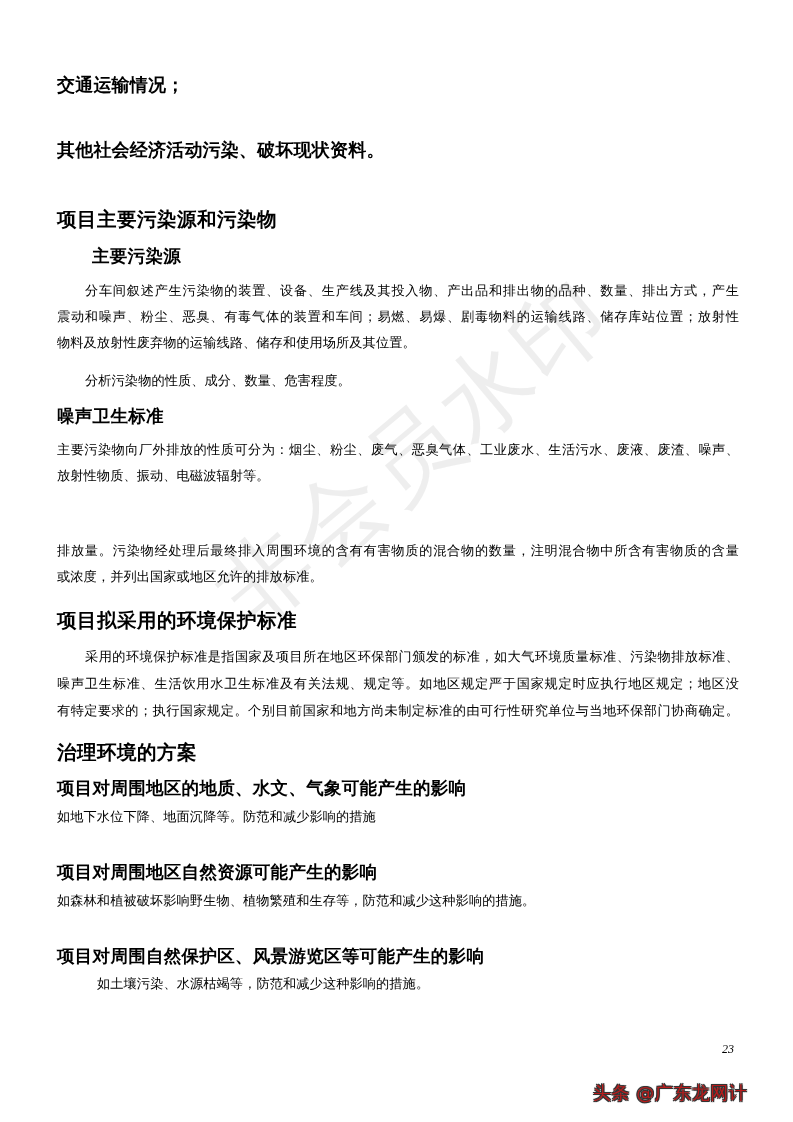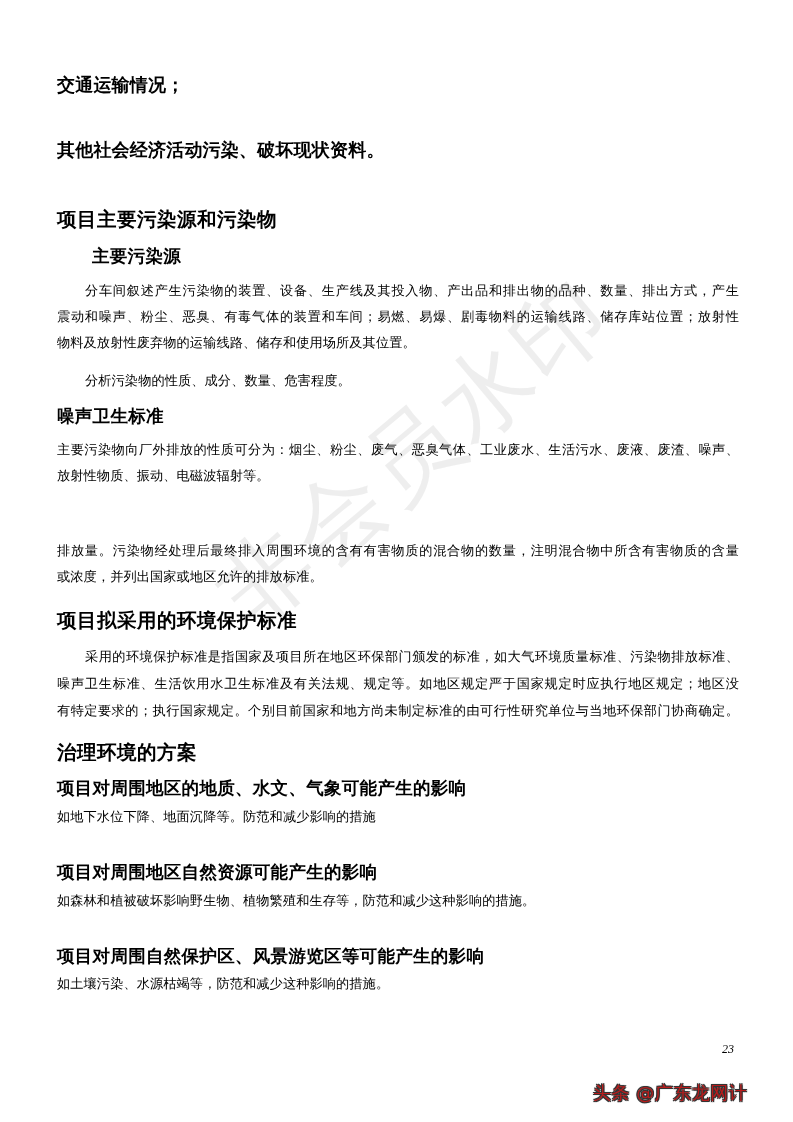--- a/index.html
+++ b/index.html
@@ -58,18 +58,18 @@
 
     <div class="line h1" style="top:739px;">治理环境的方案</div>
 
     <div class="line h2" style="top:776px;">项目对周围地区的地质、水文、气象可能产生的影响</div>
     <div class="line body" style="top:810px;">如地下水位下降、地面沉降等。防范和减少影响的措施</div>
 
     <div class="line h2" style="top:860px;">项目对周围地区自然资源可能产生的影响</div>
     <div class="line h2" style="top:944px;">项目对周围自然保护区、风景游览区等可能产生的影响</div>
 
     <div class="line body" style="top:894px;">如森林和植被破坏影响野生物、植物繁殖和生存等，防范和减少这种影响的措施。</div>
-    <div class="line body" style="top:977px;">如土壤污染、水源枯竭等，防范和减少这种影响的措施。</div>
+    <div class="line body" style="top:977px;margin-left:40px;">如土壤污染、水源枯竭等，防范和减少这种影响的措施。</div>
 
     <div class="page-number">23</div>
     <div class="source-tag">头条 @广东龙网计</div>
   </div>
 </div>
 
 </body></html>

